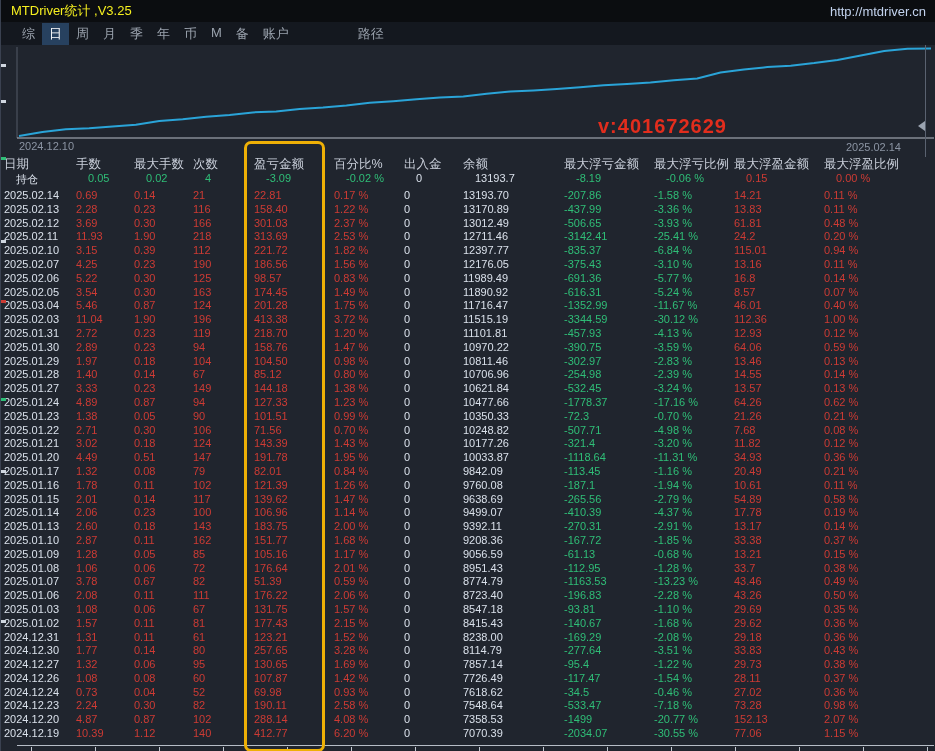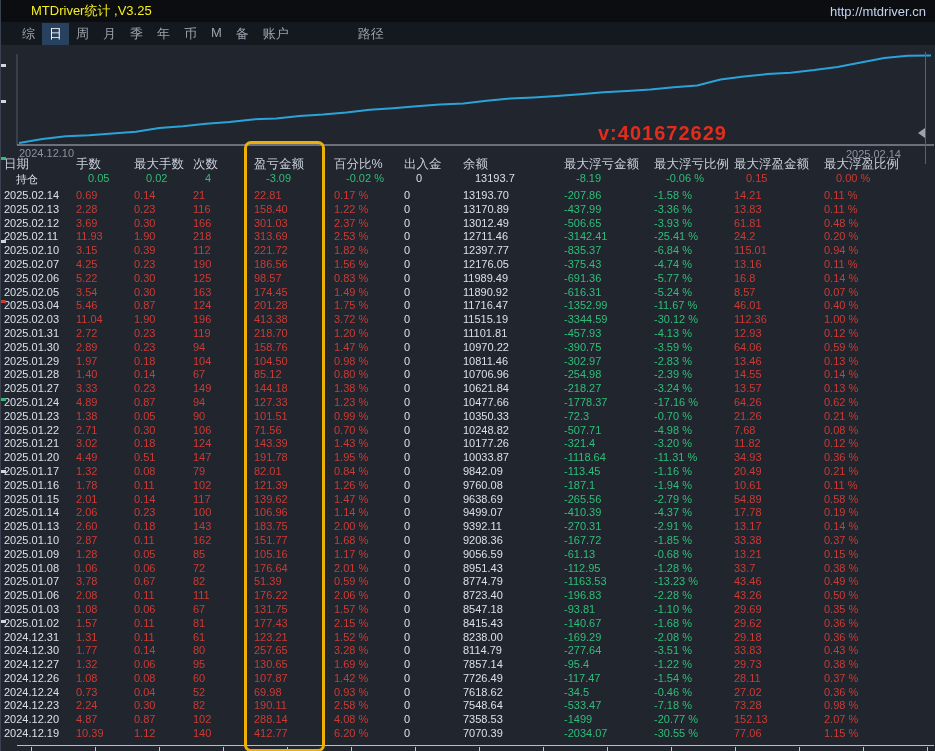--- a/index.html
+++ b/index.html
@@ -1,31 +1,31 @@
 <!DOCTYPE html>
 <html><head>
 <meta charset="utf-8">
 <style>
   html,body{margin:0;padding:0;background:#000;}
   .screen{position:relative;width:935px;height:751px;background:#20252e;overflow:hidden;
           font-family:"Liberation Sans","DejaVu Sans",sans-serif;border-left:1px solid #3a4150;}
   
   .titlebar{position:absolute;top:0;left:0;right:0;height:22px;background:#0b0d10;
             display:flex;justify-content:space-between;align-items:center;padding:0 10px;box-sizing:border-box;}
-  .title{color:#f5ef1f;font-size:13px;margin-left:20px;}
+  .title{color:#f5ef1f;font-size:13px;}
   .url{color:#c3d3ee;font-size:13px;margin-left:36px;}
   
   .menubar{position:absolute;top:22px;left:0;right:0;height:23px;background:#14181f;
            display:flex;align-items:center;font-size:13px;color:#9aa2ad;}
   .menu-items{display:flex;margin-left:14px;}
   .menu-item{padding:2px 7px;cursor:default;}
   .menu-item.sel{background:#27415f;color:#ffffff;}
   .path-label{margin-left:62px;color:#9aa2ad;text-align:center;}
   
-  .chart-pane{position:absolute;top:52px;left:0;width:926px;height:115px;}
+  .chart-pane{position:absolute;top:45px;left:0;width:926px;height:115px;}
   .chart-svg{position:absolute;left:0;top:0;}
   .version-label{position:absolute;left:597px;top:70px;color:#e22d1d;font-size:20px;font-weight:bold;letter-spacing:1px;}
   .axis-date{position:absolute;color:#8b94a3;font-size:11px;}
   .axis-date.start{left:18px;top:95px;}
   .axis-date.end{right:26px;top:96px;}
   .right-rail{position:absolute;right:1px;top:0;width:1px;height:112px;background:#5a6270;}
   .chart-arrow{position:absolute;right:2px;top:76px;width:0;height:0;
                border-top:5px solid transparent;border-bottom:5px solid transparent;border-right:7px solid #9aa3b0;}
   
   .grid{display:grid;grid-template-columns:72px 58px 59px 61px 80px 70px 59px 101px 90px 80px 90px 97px;
@@ -194,21 +194,21 @@
       <div class="trow grid">
         <span class="cell c-white">2025.02.07</span>
         <span class="cell c-red">4.25</span>
         <span class="cell c-red">0.23</span>
         <span class="cell c-red">190</span>
         <span class="cell c-red">186.56</span>
         <span class="cell c-red">1.56 %</span>
         <span class="cell c-white">0</span>
         <span class="cell c-white">12176.05</span>
         <span class="cell c-green">-375.43</span>
-        <span class="cell c-green">-4.74 %</span>
+        <span class="cell c-green">-3.10 %</span>
         <span class="cell c-red">13.16</span>
         <span class="cell c-red">0.11 %</span>
       </div>
       <div class="trow grid">
         <span class="cell c-white">2025.02.06</span>
         <span class="cell c-red">5.22</span>
         <span class="cell c-red">0.30</span>
         <span class="cell c-red">125</span>
         <span class="cell c-red">98.57</span>
         <span class="cell c-red">0.83 %</span>
@@ -319,21 +319,21 @@
       </div>
       <div class="trow grid">
         <span class="cell c-white">2025.01.27</span>
         <span class="cell c-red">3.33</span>
         <span class="cell c-red">0.23</span>
         <span class="cell c-red">149</span>
         <span class="cell c-red">144.18</span>
         <span class="cell c-red">1.38 %</span>
         <span class="cell c-white">0</span>
         <span class="cell c-white">10621.84</span>
-        <span class="cell c-green">-218.27</span>
+        <span class="cell c-green">-532.45</span>
         <span class="cell c-green">-3.24 %</span>
         <span class="cell c-red">13.57</span>
         <span class="cell c-red">0.13 %</span>
       </div>
       <div class="trow grid">
         <span class="cell c-white">2025.01.24</span>
         <span class="cell c-red">4.89</span>
         <span class="cell c-red">0.87</span>
         <span class="cell c-red">94</span>
         <span class="cell c-red">127.33</span>

